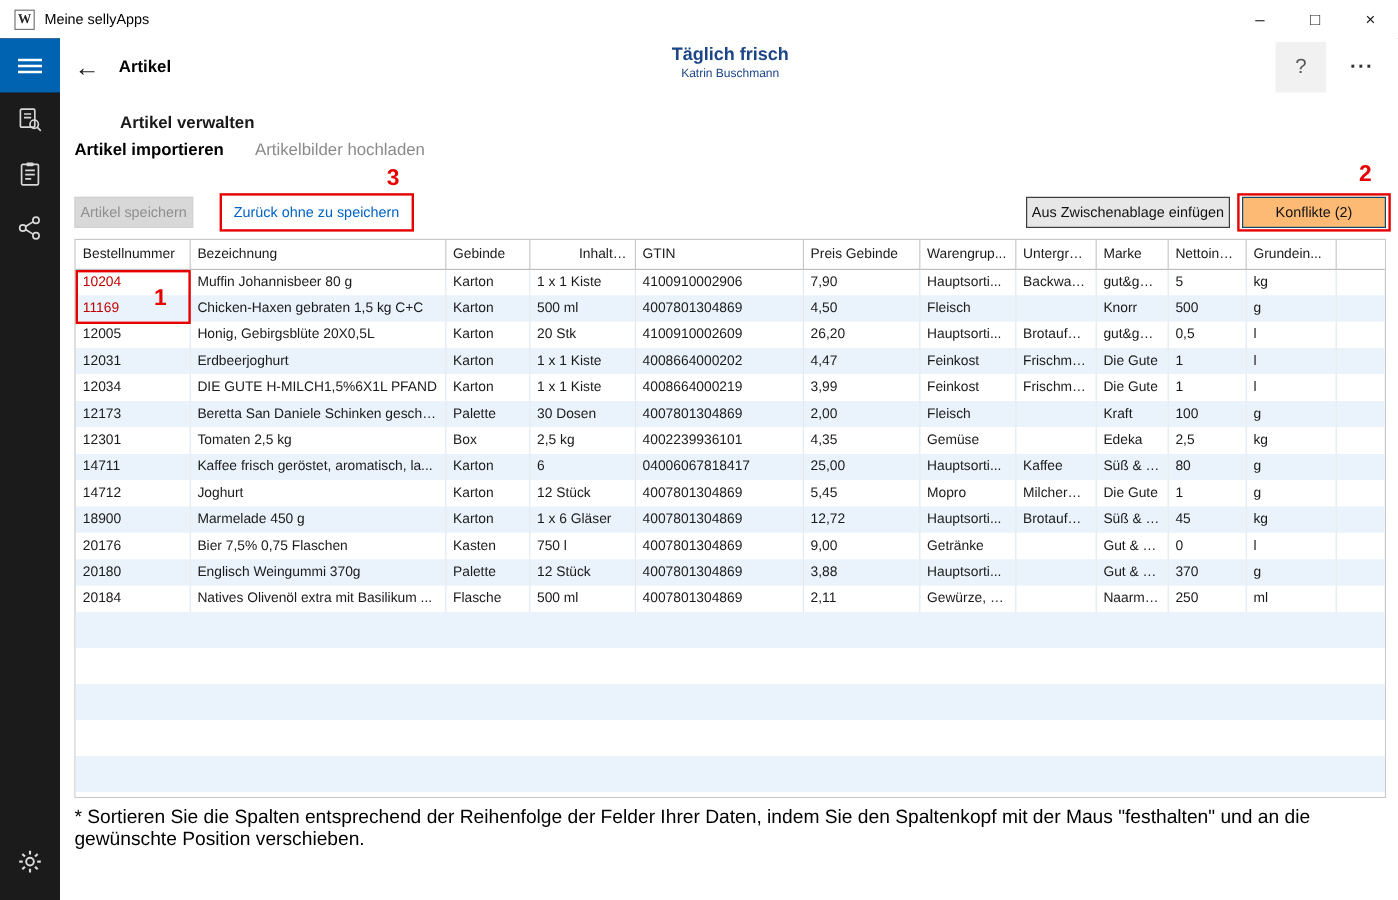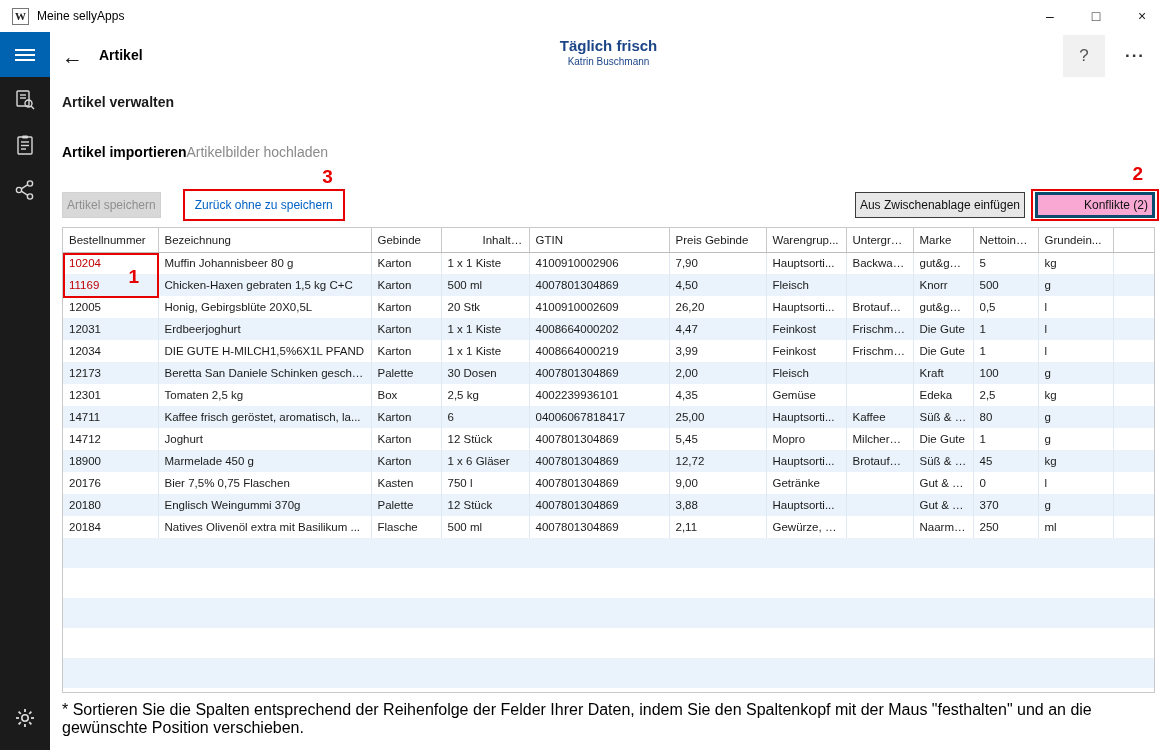--- a/index.html
+++ b/index.html
@@ -38,33 +38,33 @@
   .back-btn { font-size: 21px; color: #1a1a1a; line-height: 1; margin-top: 2px; }
   .page-title { font-size: 14px; font-weight: bold; margin-left: 16px; color: #000; }
   .center-head { position: absolute; left: 50%; top: 5px; transform: translateX(-50%); text-align: center; }
   .shop-name { font-size: 15px; font-weight: bold; color: var(--title-navy, #1c4587); }
   .user-name { font-size: 10px; color: var(--title-navy, #1c4587); margin-top: 2px; }
   .right-head { position: absolute; right: 2px; top: 2px; height: 44px; display: flex; align-items: center; gap: 20px; }
   .help-btn { width: 42px; height: 42px; background: #f1f1f1; display: flex; align-items: center; justify-content: center; font-size: 17px; color: #555; }
   .more-btn { font-size: 17px; color: #333; font-weight: bold; letter-spacing: 1px; padding-right: 8px; }
 
   
-  .section-title { margin-top: 16px; font-size: 14px; font-weight: bold; color: #1a1a1a; }
-  .tabs { margin-top: 34px; display: flex; }
+  .section-title { margin-top: 16px; font-size: 14px; font-weight: bold; color: #1a1a1a; margin-left: 38px; }
+  .tabs { margin-top: 6px; display: flex; gap: 26px; }
   .tab { font-size: 14px; color: #8a8a8a; cursor: default; }
   .tab.active { color: #000; font-weight: bold; }
 
   
   .toolbar { margin-top: 32px; display: flex; align-items: center; }
   .btn { height: 26px; font-size: 12px; padding: 0 4px; font-family: inherit; white-space: nowrap; }
   .btn.disabled { background: #d8d8d8; color: #8f8f8f; border: 1px solid #d2d2d2; }
   .btn.link { background: transparent; border: none; color: var(--link-blue, #0062c4); padding: 4px 8px; }
   .toolbar-right { margin-left: auto; display: flex; align-items: center; gap: 10px; }
   .btn.outlined { background: #e7e7e7; border: 1px solid #3c3c3c; color: #111; }
-  .btn.plain { background: #f9a8d4; border: 3px solid #0c4a6e; color: #111; min-width: 120px; text-align: right; }
+  .btn.plain { background: #fdba74; border: 1px solid #0c4a6e; color: #111; min-width: 120px; }
 
   .anno-wrap { position: relative; display: inline-block; }
   .anno-wrap.z { margin-left: 26px; }
   .anno-border { position: absolute; left: -4px; right: -4px; top: -3px; bottom: -3px; border: 2px solid var(--annotation, #e60000); pointer-events: none; }
   .anno-num { color: var(--annotation, #e60000); font-size: 19px; font-weight: bold; line-height: 1; }
   .anno-num.n3 { position: absolute; top: -25px; right: 8px; }
   .anno-num.n2 { position: absolute; top: -28px; right: 12px; }
 
   
   .grid { margin-top: 9px; height: 466px; border: 1px solid #c9c9c9; position: relative; display: flex; flex-direction: column; background: #fff; }

